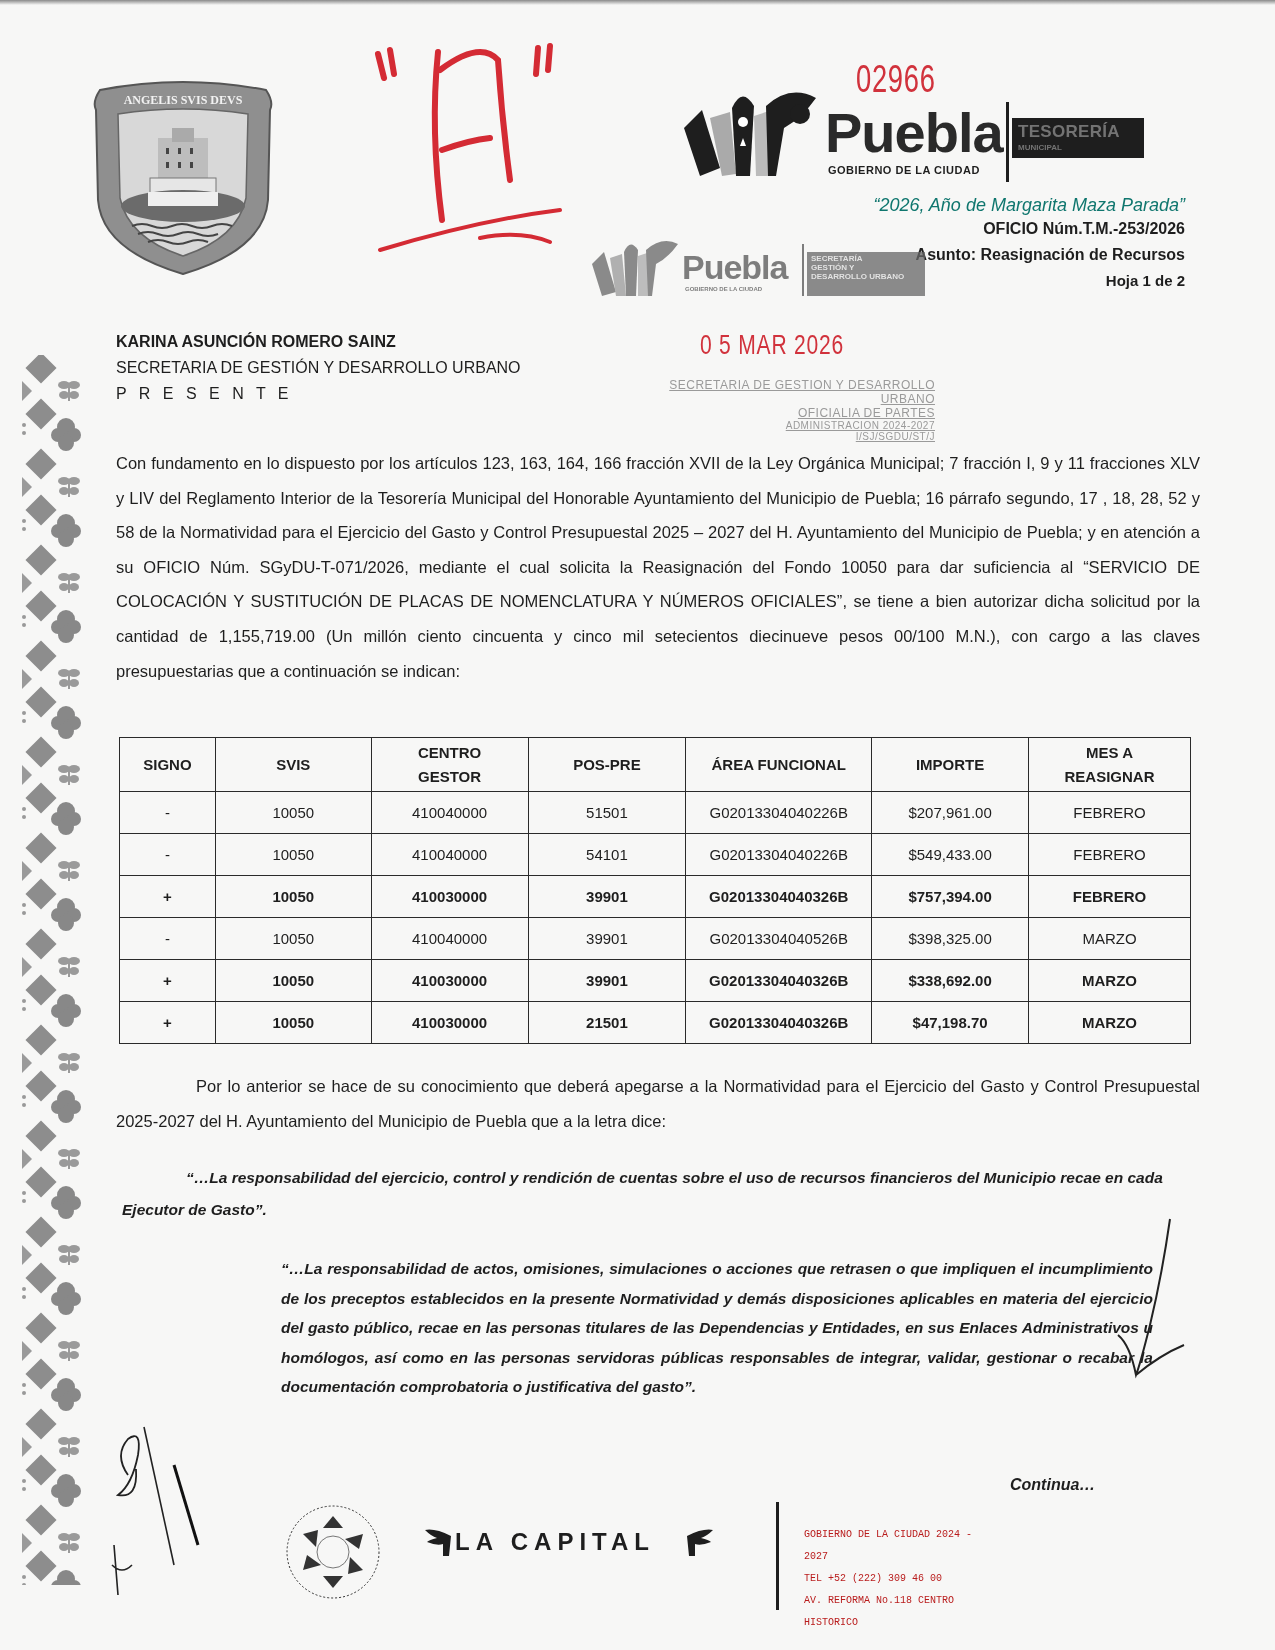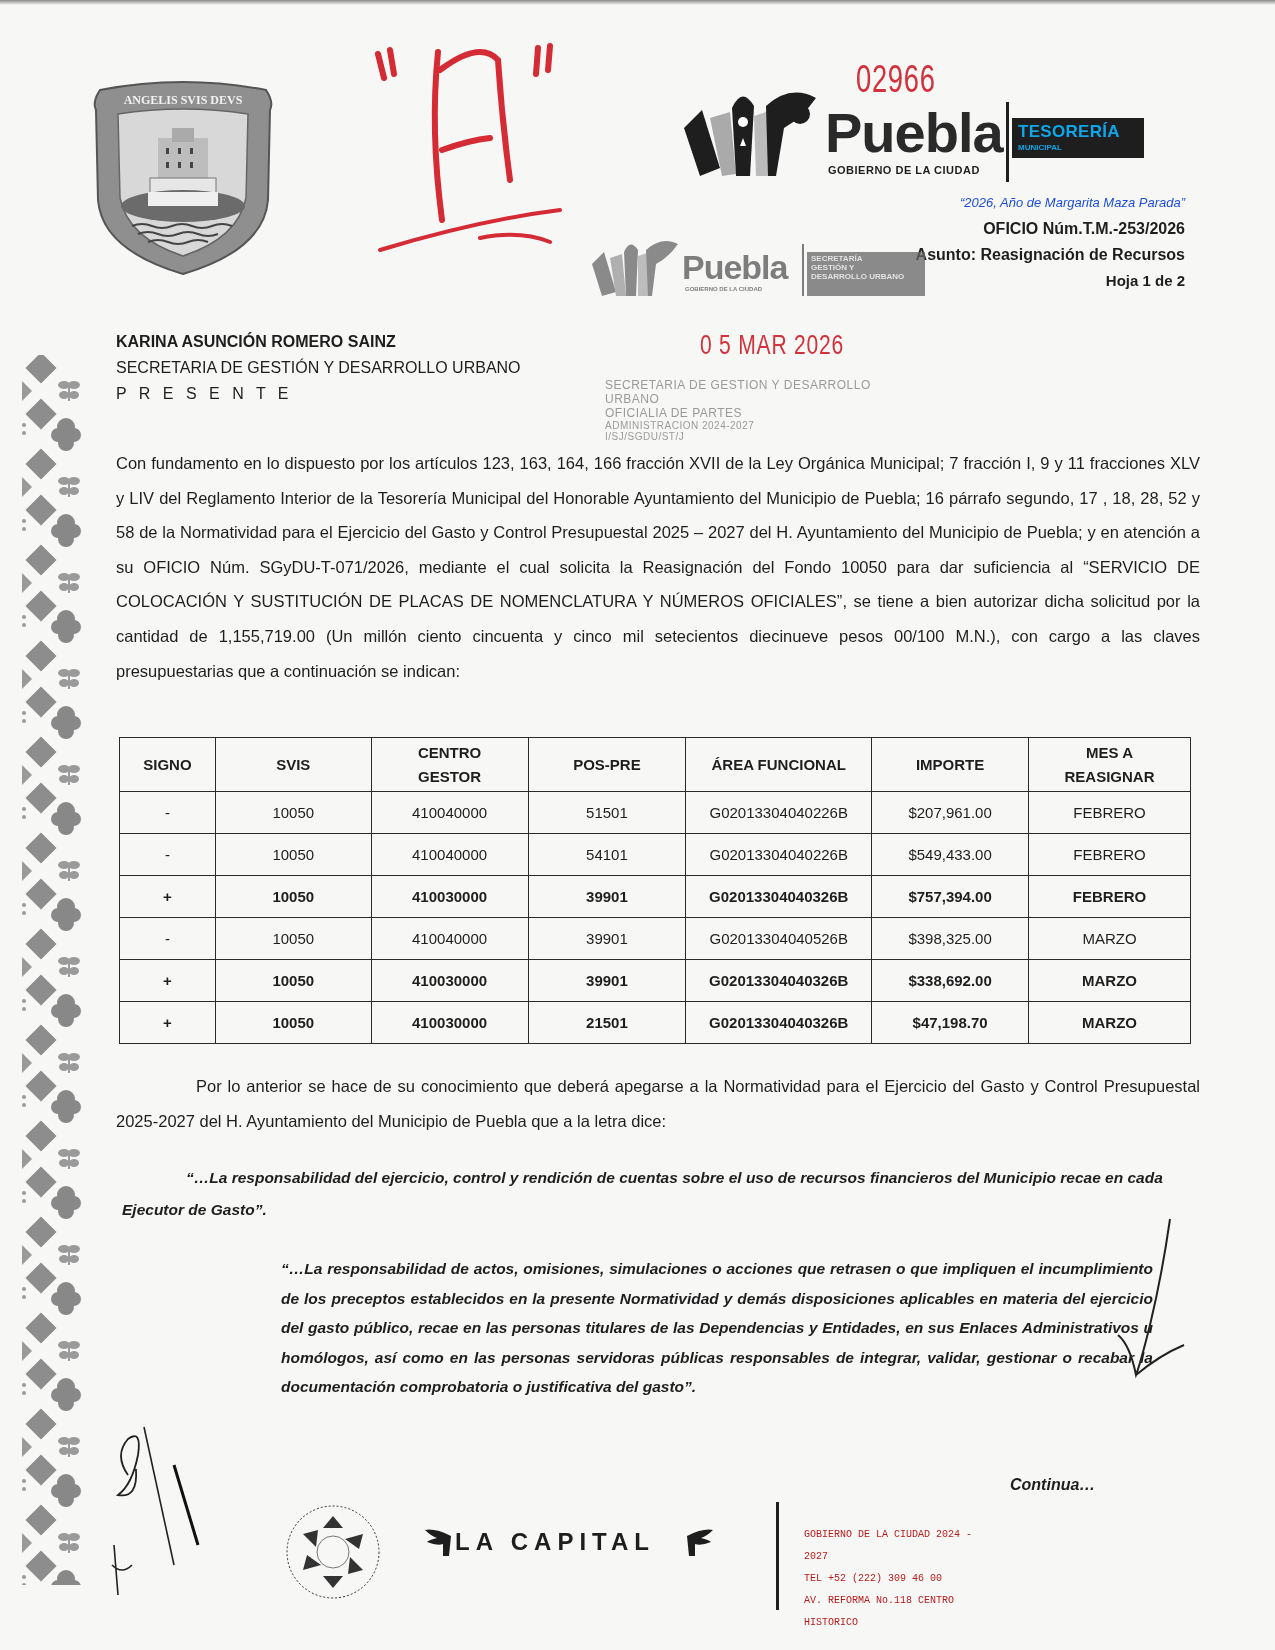--- a/index.html
+++ b/index.html
@@ -22,47 +22,47 @@
 
   
   .folio { position: absolute; left: 856px; top: 58px; font-family: "Liberation Sans Narrow", "Liberation Sans", sans-serif; font-size: 38px; color: #d1323c; letter-spacing: 1px; transform: scaleX(0.72); transform-origin: left top; }
 
   
   .logo-main { position: absolute; left: 680px; top: 88px; width: 470px; height: 95px; }
   .logo-main .emblem { position: absolute; left: 0; top: 0; width: 150px; height: 90px; }
   .logo-main .puebla-word { position: absolute; left: 145px; top: 12px; font-size: 56px; font-weight: bold; color: #2a2a2a; letter-spacing: -1px; }
   .logo-main .gob { position: absolute; left: 148px; top: 76px; font-size: 11px; font-weight: bold; letter-spacing: 0.5px; color: #1e1e1e; }
   .logo-main .divider { position: absolute; left: 326px; top: 14px; width: 3px; height: 80px; background: #1e1e1e; }
-  .logo-main .teso { position: absolute; left: 332px; top: 30px; width: 132px; height: 40px; background: #1e1e1e; color: #0ea5e9; }
+  .logo-main .teso { position: absolute; left: 332px; top: 30px; width: 132px; height: 40px; background: #1e1e1e; color: #737373; }
   .logo-main .teso .t1 { position: absolute; left: 6px; top: 4px; font-size: 17px; font-weight: bold; letter-spacing: 0.3px; }
   .logo-main .teso .t2 { position: absolute; left: 6px; top: 25px; font-size: 8px; font-weight: bold; }
 
   .header-right { position: absolute; right: 90px; text-align: right; }
-  .motto { top: 195px; font-style: italic; font-size: 13px; color: #1d4ed8; }
+  .motto { top: 195px; font-style: italic; font-size: 18px; color: #0f766e; }
   .oficio { top: 220px; font-weight: bold; font-size: 16px; }
   .asunto { top: 246px; font-weight: bold; font-size: 16px; }
   .hoja { top: 272px; font-weight: bold; font-size: 15px; }
 
   
   .logo-stamp { position: absolute; left: 590px; top: 238px; width: 345px; height: 62px; opacity: 0.75; }
   .logo-stamp .emb { position: absolute; left: 0; top: 0; width: 92px; height: 60px; }
   .logo-stamp .pw { position: absolute; left: 92px; top: 10px; font-size: 34px; font-weight: bold; color: #555; letter-spacing: -1px; }
   .logo-stamp .gb { position: absolute; left: 95px; top: 48px; font-size: 6px; font-weight: bold; color: #555; }
   .logo-stamp .dv { position: absolute; left: 212px; top: 6px; width: 2px; height: 52px; background: #555; }
   .logo-stamp .box { position: absolute; left: 217px; top: 14px; width: 118px; height: 44px; background: #666; color: #ddd; font-size: 8px; font-weight: bold; line-height: 9px; padding: 2px 4px; box-sizing: border-box; }
 
   
   .addressee { position: absolute; left: 116px; top: 333px; }
   .addressee .name { font-size: 16px; font-weight: bold; letter-spacing: 0px; }
   .addressee .role { font-size: 16px; margin-top: 8px; }
   .addressee .presente { font-size: 16px; margin-top: 8px; letter-spacing: 4px; }
 
   
   .recv-date { position: absolute; left: 700px; top: 330px; font-size: 27px; color: #d1323c; transform: scaleX(0.78); transform-origin: left top; letter-spacing: 1px; }
-  .recv-stamp { position: absolute; left: 605px; top: 378px; width: 330px; text-align: left; color: #9a9a9a; font-size: 12px; line-height: 14px; letter-spacing: 0.5px; }
+  .recv-stamp { position: absolute; left: 605px; top: 378px; width: 330px; text-align: right; color: #9a9a9a; font-size: 12px; line-height: 14px; letter-spacing: 0.5px; text-decoration: underline; }
   .recv-stamp .small { font-size: 10px; line-height: 11px; }
 
   
   .para { position: absolute; left: 116px; width: 1084px; font-size: 16.5px; line-height: 34.6px; text-align: justify; }
   .p1 { top: 446px; }
   .para b { font-weight: normal; }
 
   
   .tbl { position: absolute; left: 119px; top: 737px; width: 1072px; border-collapse: collapse; font-size: 15px; }
   .tbl th, .tbl td { border: 1.6px solid #2a2a2a; text-align: center; padding: 0; }

